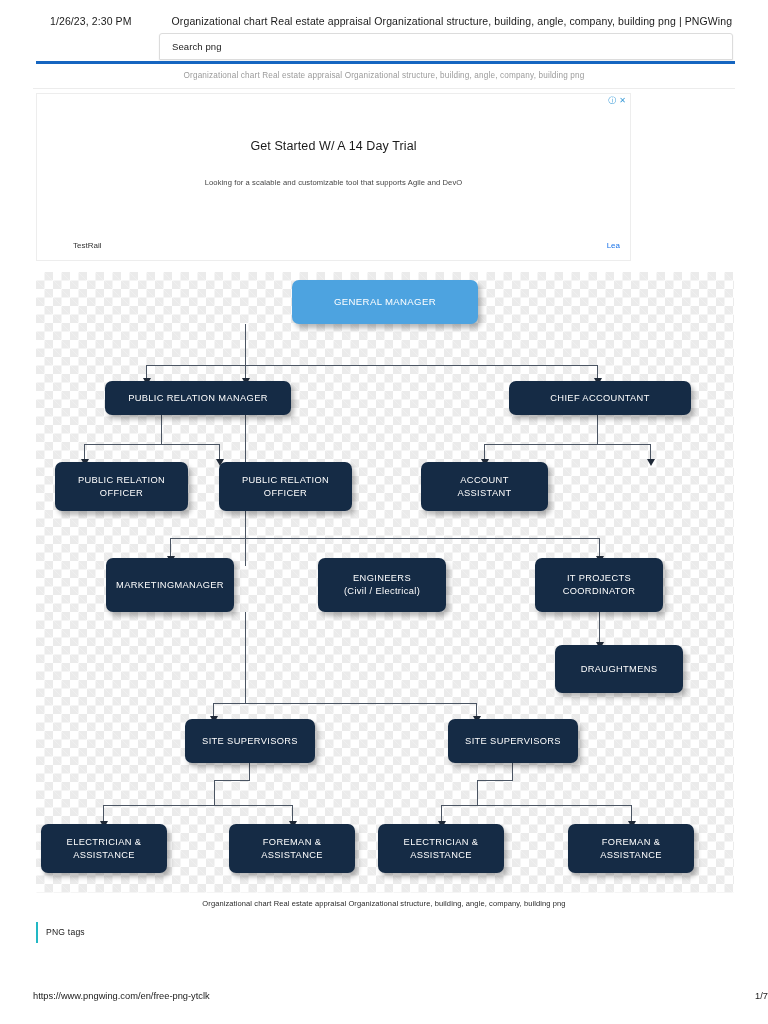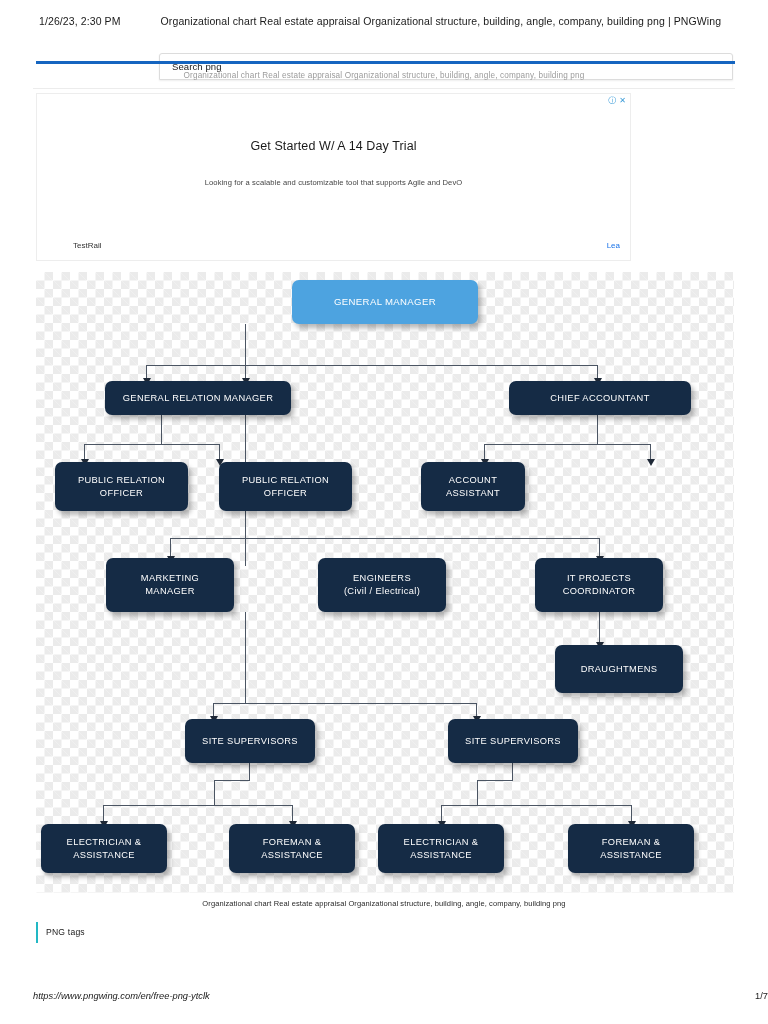--- a/index.html
+++ b/index.html
@@ -19,37 +19,36 @@
   #print-header {
     position: absolute;
     top: 13px; left: 0; right: 0;
     height: 16px;
     display: flex;
     align-items: center;
     font-size: 10.5px;
     color: #1a1a1a;
     letter-spacing: .1px;
   }
-  #print-date { margin-left: 39px; white-space: nowrap; }
+  #print-date { margin-left: 50px; white-space: nowrap; }
   #print-title {
     margin-left: 40px;
     white-space: nowrap;
     font-size: 10.5px;
   }
 
   
   #site-area {
     position: absolute;
     top: 33px; left: 33px;
     width: 702px;
   }
   #search-row {
     position: relative;
     height: 28px;
-    margin-top: 20px;
   }
   #search-box {
     position: absolute;
     left: 126px;
     top: 0;
     width: 574px;
     height: 27px;
     box-sizing: border-box;
     background: #fff;
     border: 1px solid #dcdcdc;
@@ -232,21 +231,21 @@
   #print-footer {
     position: absolute;
     left: 0; right: 0;
     top: 991px;
     display: flex;
     align-items: center;
     justify-content: space-between;
     font-size: 9.3px;
     color: #1a1a1a;
   }
-  #footer-url { margin-left: 33px; font-style: italic; }
+  #footer-url { margin-left: 33px; }
   #footer-page { }
 </style>
 </head>
 <body>
 
 <div id="print-header">
   <span id="print-date">1/26/23, 2:30 PM</span>
   <span id="print-title">Organizational chart Real estate appraisal Organizational structure, building, angle, company, building png | PNGWing</span>
 </div>
 
@@ -331,40 +330,40 @@
   <div class="vline" style="left:405px; top:533px; height:19px;"></div>
   <div class="vline" style="left:595px; top:533px; height:19px;"></div>
   <div class="arrow" style="left:402px; top:549px;"></div>
   <div class="arrow" style="left:592px; top:549px;"></div>
 
   <div class="node light" style="left:256px; top:8px; width:186px; height:44px;">
     <span class="nlabel">GENERAL MANAGER</span>
   </div>
 
   <div class="node dark" style="left:69px; top:109px; width:186px; height:34px;">
-    <span class="nlabel">GENERAL RELATION MANAGER</span>
+    <span class="nlabel">PUBLIC RELATION MANAGER</span>
   </div>
   <div class="node dark" style="left:473px; top:109px; width:182px; height:34px;">
     <span class="nlabel">CHIEF ACCOUNTANT</span>
   </div>
 
   <div class="node dark" style="left:19px; top:190px; width:133px; height:49px; flex-direction:column;">
     <span class="nlabel">PUBLIC RELATION</span>
     <span class="nlabel">OFFICER</span>
   </div>
   <div class="node dark" style="left:183px; top:190px; width:133px; height:49px; flex-direction:column;">
     <span class="nlabel">PUBLIC RELATION</span>
     <span class="nlabel">OFFICER</span>
   </div>
-  <div class="node dark" style="left:385px; top:190px; width:104px; height:49px; flex-direction:column;">
+  <div class="node dark" style="left:385px; top:190px; width:127px; height:49px; flex-direction:column;">
     <span class="nlabel">ACCOUNT</span>
     <span class="nlabel">ASSISTANT</span>
   </div>
 
-  <div class="node dark" style="left:70px; top:286px; width:128px; height:54px; flex-direction:column;">
+  <div class="node dark" style="left:70px; top:286px; width:128px; height:54px; ">
     <span class="nlabel">MARKETING</span>
     <span class="nlabel">MANAGER</span>
   </div>
   <div class="node dark" style="left:282px; top:286px; width:128px; height:54px; flex-direction:column;">
     <span class="nlabel">ENGINEERS</span>
     <span class="nlabel">(Civil / Electrical)</span>
   </div>
   <div class="node dark" style="left:499px; top:286px; width:128px; height:54px; flex-direction:column;">
     <span class="nlabel">IT PROJECTS</span>
     <span class="nlabel">COORDINATOR</span>

